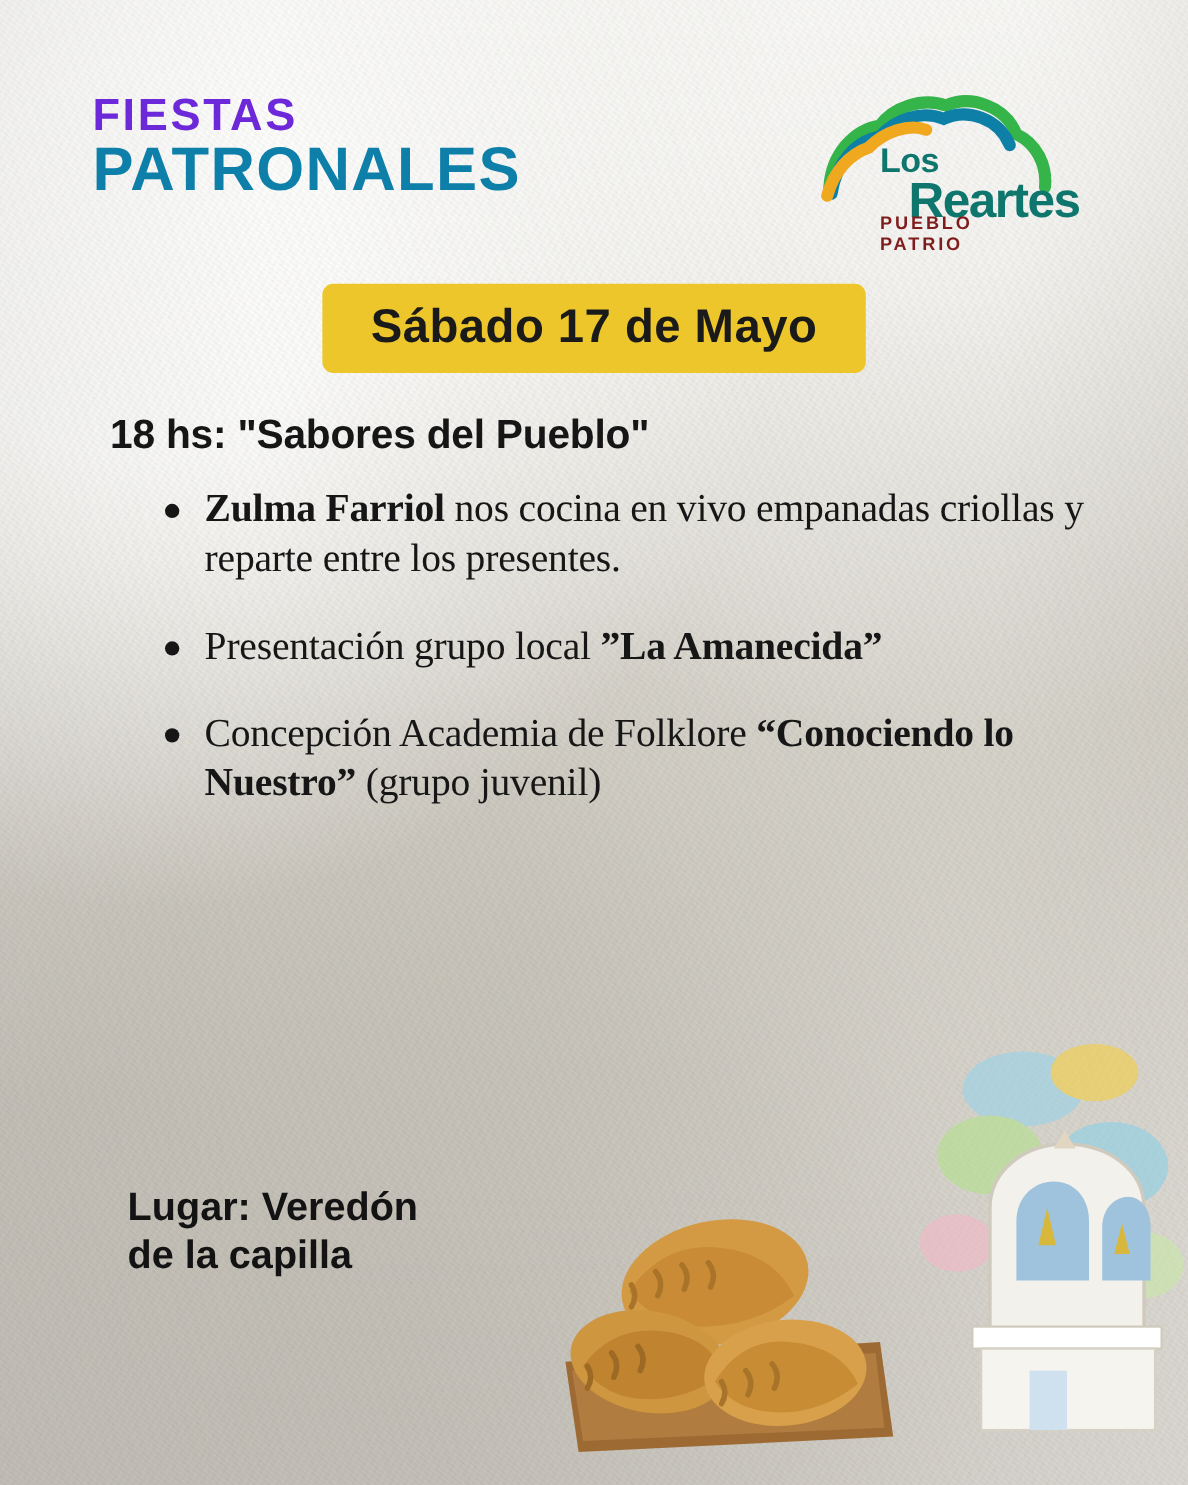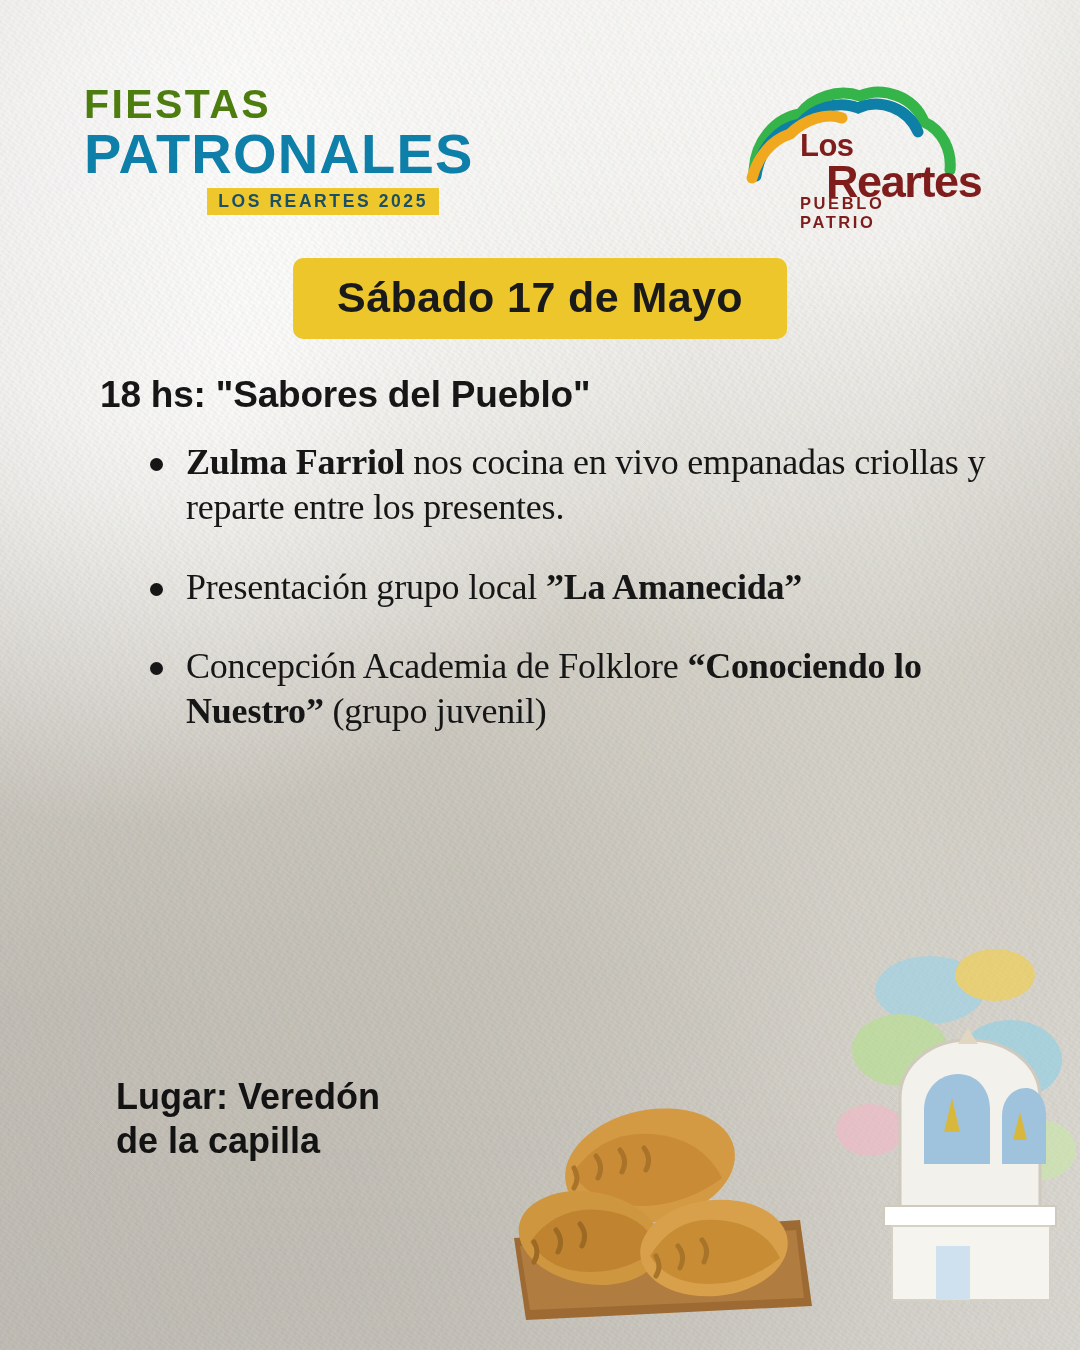--- a/index.html
+++ b/index.html
@@ -61,21 +61,21 @@
     position: absolute;
     left: 84px;
     top: 84px;
     width: 380px;
   }
   .fiestas-line1 {
     font-family: "Liberation Sans", sans-serif;
     font-weight: bold;
     font-size: 41px;
     letter-spacing: 2.4px;
-    color: #4d7c0f;
+    color: #6d28d9;
     line-height: 1;
   }
   .fiestas-line2 {
     font-family: "Liberation Sans", sans-serif;
     font-weight: bold;
     font-size: 56px;
     letter-spacing: 1.2px;
     color: #0d7fa8;
     line-height: 1.02;
     margin-top: 0;
@@ -103,21 +103,21 @@
     width: 220px;
     height: 150px;
   }
   .reartes-arc { position: absolute; inset: 0; }
   .reartes-text {
     position: absolute;
     left: 58px;
     top: 54px;
     font-family: "Liberation Sans", sans-serif;
     font-weight: bold;
-    color: #7f1d1d;
+    color: #0f766e;
     line-height: 0.93;
   }
   .reartes-los { font-size: 31px; letter-spacing: -0.5px; }
   .reartes-name { font-size: 45px; letter-spacing: -1.4px; margin-left: 26px; }
   .reartes-sub {
     position: absolute;
     left: 58px;
     top: 116px;
     font-size: 16.5px;
     font-weight: bold;
@@ -231,23 +231,20 @@
 
 <div id="poster">
 
   <div class="bg-base"></div>
   <div class="bg-noise"></div>
   <div class="bg-streaks"></div>
 
   <div class="fiestas-logo">
     <div class="fiestas-line1">FIESTAS</div>
     <div class="fiestas-line2">PATRONALES</div>
-    <div class="fiestas-tagwrap">
-      <div class="fiestas-tag">LOS REARTES 2025</div>
-    </div>
   </div>
 
   <div class="reartes-logo">
     <svg class="reartes-arc" viewBox="0 0 220 150">
       <path d="M12,92 C14,62 34,40 58,36 C70,20 96,10 118,18 C140,8 172,18 182,44 C200,52 210,72 208,92" fill="none" stroke="#35b44a" stroke-width="11" stroke-linecap="round"></path>
       <path d="M14,98 C18,70 36,50 58,46 C72,30 96,22 116,30 C138,20 166,30 176,54" fill="none" stroke="#0e7fa6" stroke-width="11" stroke-linecap="round"></path>
       <path d="M10,100 C16,78 30,62 48,56 C62,42 84,34 100,40" fill="none" stroke="#f0a81e" stroke-width="11" stroke-linecap="round"></path>
     </svg>
     <div class="reartes-text">
       <div class="reartes-los">Los</div>

